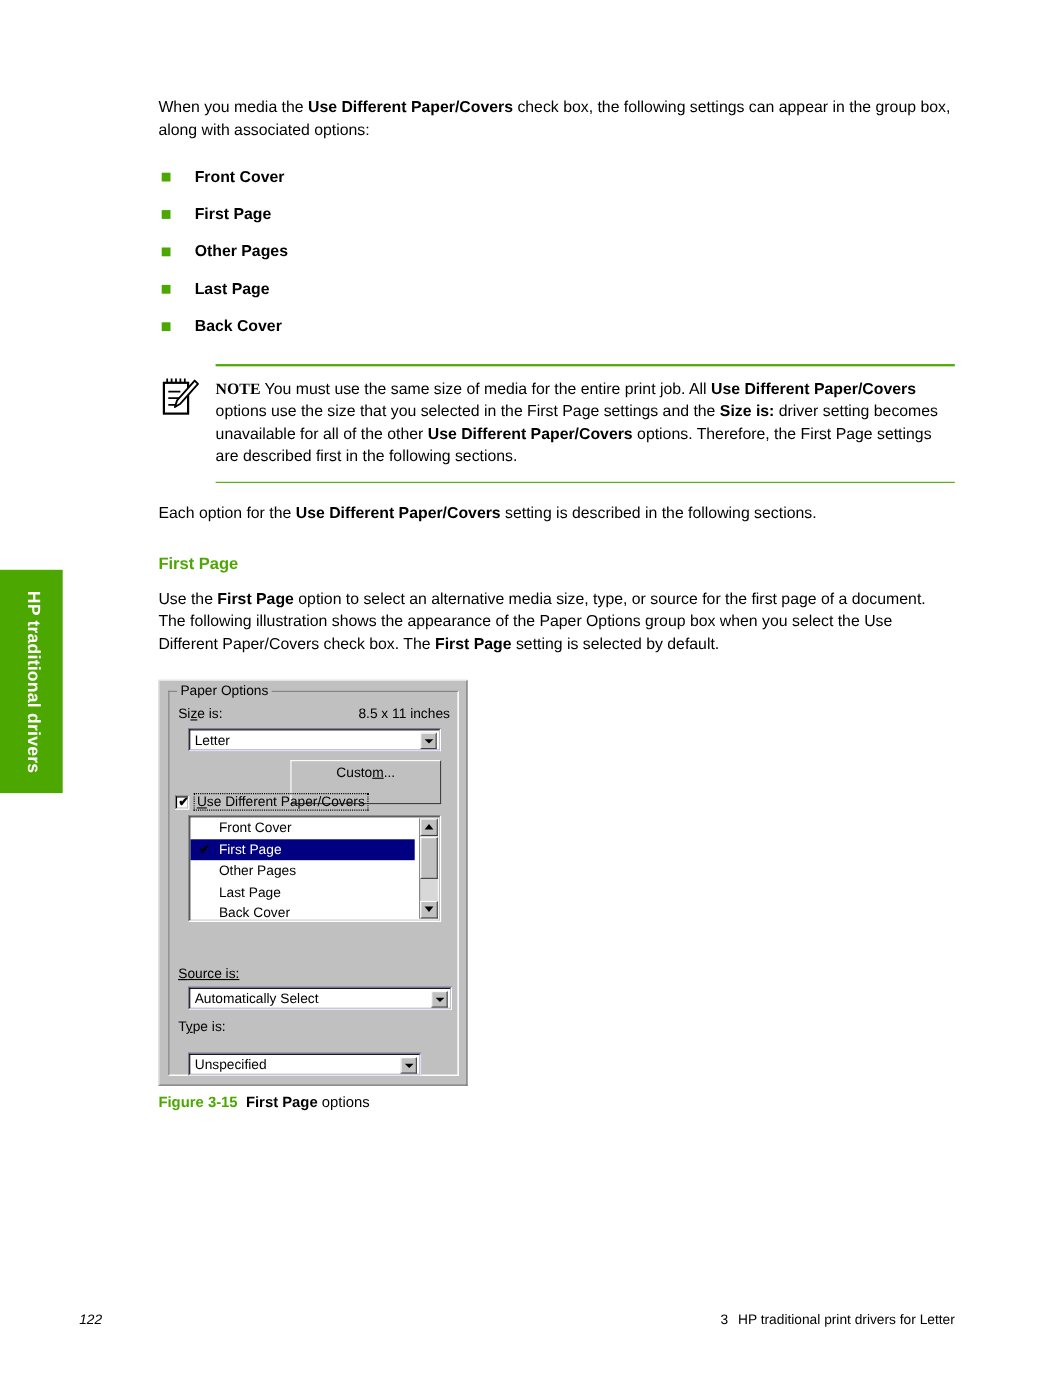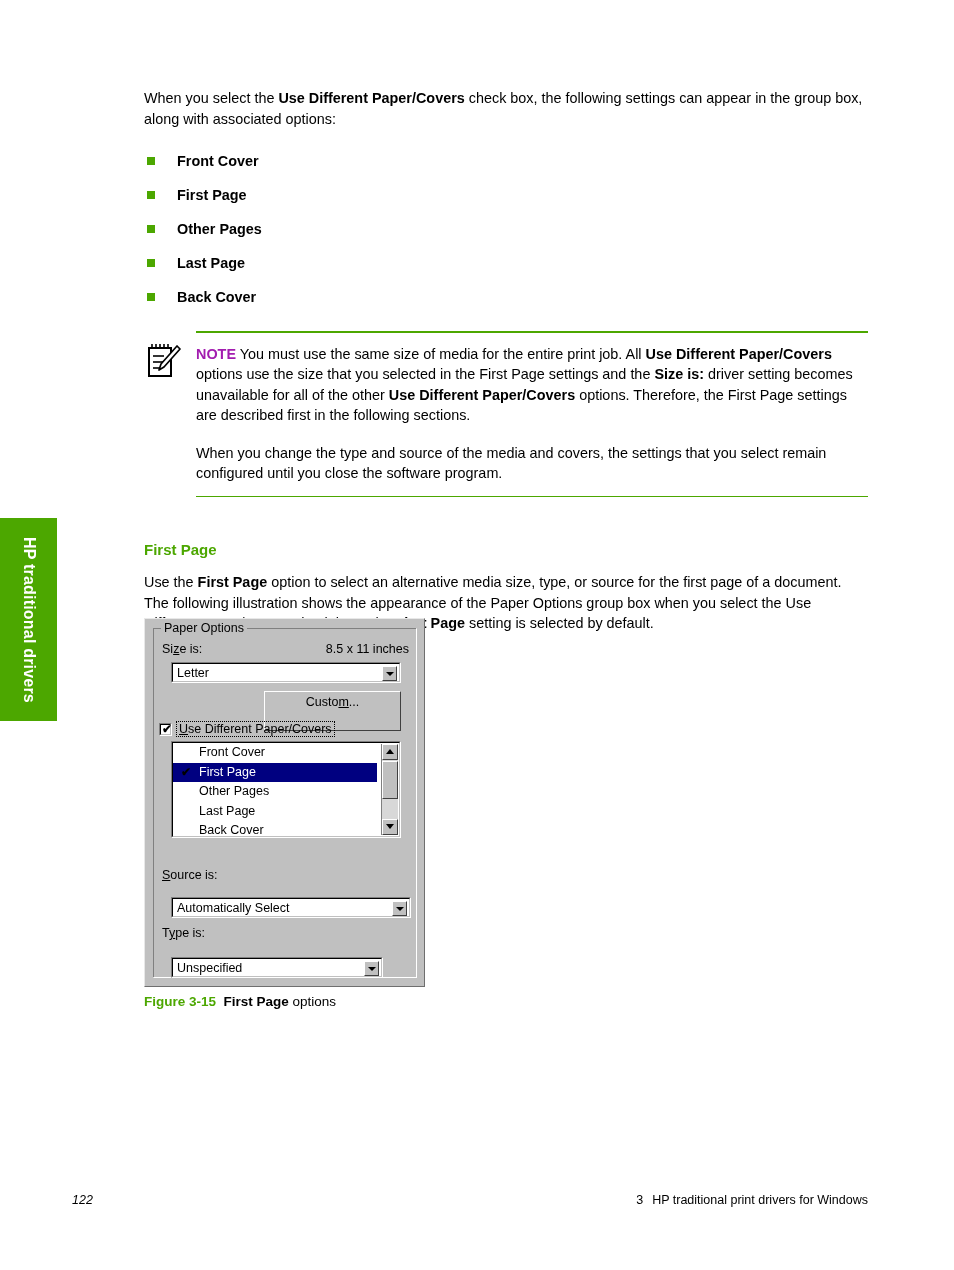--- a/index.html
+++ b/index.html
@@ -93,22 +93,23 @@
     padding: 11px 0 12px 0;
   }
   .note-icon {
     position: absolute;
     left: 3px;
     top: 12px;
     width: 34px;
     height: 36px;
   }
   .note-label {
-    color: #a21caf;
-    font-weight: bold;
+    color: #000000;
+    font-weight: bold;
+    font-family: Liberation Serif, serif;
   }
   .note-p {
     font-size: 14.4px;
     line-height: 20.5px;
     margin: 0;
   }
   .note-p + .note-p { margin-top: 17px; }
 
   
   h2.section-head {
@@ -409,21 +410,21 @@
 </style>
 </head>
 <body>
 
 <div class="side-tab">
   <span class="side-tab-label">HP traditional drivers</span>
 </div>
 
 <div class="content">
 
-  <p class="body-text"><span>When you select the </span><span class="b">Use Different Paper/Covers</span><span> check box, the following settings can appear in the group box, along with associated options:</span></p>
+  <p class="body-text"><span>When you media the </span><span class="b">Use Different Paper/Covers</span><span> check box, the following settings can appear in the group box, along with associated options:</span></p>
 
   <ul class="bullets">
     <li><span class="sq"></span><span>Front Cover</span></li>
     <li><span class="sq"></span><span>First Page</span></li>
     <li><span class="sq"></span><span>Other Pages</span></li>
     <li><span class="sq"></span><span>Last Page</span></li>
     <li><span class="sq"></span><span>Back Cover</span></li>
   </ul>
 
   <div class="note-wrap">
@@ -435,28 +436,28 @@
         <line x1="6" y1="13" x2="17" y2="13" stroke="#000000" stroke-width="1.6"></line>
         <line x1="6" y1="19" x2="17" y2="19" stroke="#000000" stroke-width="1.6"></line>
         <line x1="6" y1="25" x2="14" y2="25" stroke="#000000" stroke-width="1.6"></line>
         <path d="M5 5 L5 1 M9 5 L9 1 M13 5 L13 1 M17 5 L17 1 M21 5 L21 1" stroke="#000000" stroke-width="1.6"></path>
         <path d="M30 3 L33 6 L17 24 L12 27 L14 21 Z" fill="#ffffff" stroke="#000000" stroke-width="1.7" stroke-linejoin="round"></path>
       </svg>
     </span>
 
     <div class="note-body">
       <p class="note-p"><span class="note-label">NOTE</span><span> You must use the same size of media for the entire print job. All </span><span class="b">Use Different Paper/Covers</span><span> options use the size that you selected in the First Page settings and the </span><span class="b">Size is:</span><span> driver setting becomes unavailable for all of the other </span><span class="b">Use Different Paper/Covers</span><span> options. Therefore, the First Page settings are described first in the following sections.</span></p>
-      <p class="note-p">When you change the type and source of the media and covers, the settings that you select remain configured until you close the software program.</p>
     </div>
 
     <div class="note-rule"></div>
   </div>
 
   <div class="spacer-18"></div>
 
+  <p class="body-text"><span>Each option for the </span><span class="b">Use Different Paper/Covers</span><span> setting is described in the following sections.</span></p>
 
   <h2 class="section-head">First Page</h2>
 
   <p class="body-text"><span>Use the </span><span class="b">First Page</span><span> option to select an alternative media size, type, or source for the first page of a document. The following illustration shows the appearance of the Paper Options group box when you select the Use Different Paper/Covers check box. The </span><span class="b">First Page</span><span> setting is selected by default.</span></p>
 </div>
 
 <div class="dlg">
   <div class="group">
     <div class="group-inner"></div>
     <div class="group-title">Paper Options</div>
@@ -489,21 +490,21 @@
         <div class="lb-item"><span class="mark"></span><span>Last Page</span></div>
         <div class="lb-item"><span class="mark"></span><span>Back Cover</span></div>
         <div class="lb-scroll">
           <span class="lb-sb-btn up"></span>
           <span class="lb-thumb"></span>
           <span class="lb-sb-btn down"></span>
         </div>
       </div>
     </div>
 
-    <div class="dlg-label" style="left:8px; top:239px;"><span class="u">S</span>ource is:</div>
+    <div class="dlg-label" style="left:8px; top:249px;text-decoration:underline;"><span class="u">S</span>ource is:</div>
     <div class="combo" style="left:17px; top:268px; width:240px;">
       <div class="inner">
         <span class="val">Automatically Select</span>
         <span class="arrowbtn"></span>
       </div>
     </div>
 
     <div class="dlg-label" style="left:8px; top:297px;">T<span class="u">y</span>pe is:</div>
     <div class="combo" style="left:17px; top:328px; width:212px;">
       <div class="inner">
@@ -513,14 +514,14 @@
     </div>
   </div>
 </div>
 
 <div class="figcap">
   <span class="fignum">Figure 3-15</span>&nbsp;&nbsp;<span class="figb">First Page</span><span> options</span>
 </div>
 
 <div class="footer-page">122</div>
 <div class="footer-right">
-  <span class="chapnum">3</span><span>HP traditional print drivers for Windows</span>
+  <span class="chapnum">3</span><span>HP traditional print drivers for Letter</span>
 </div>
 
 </body></html>

